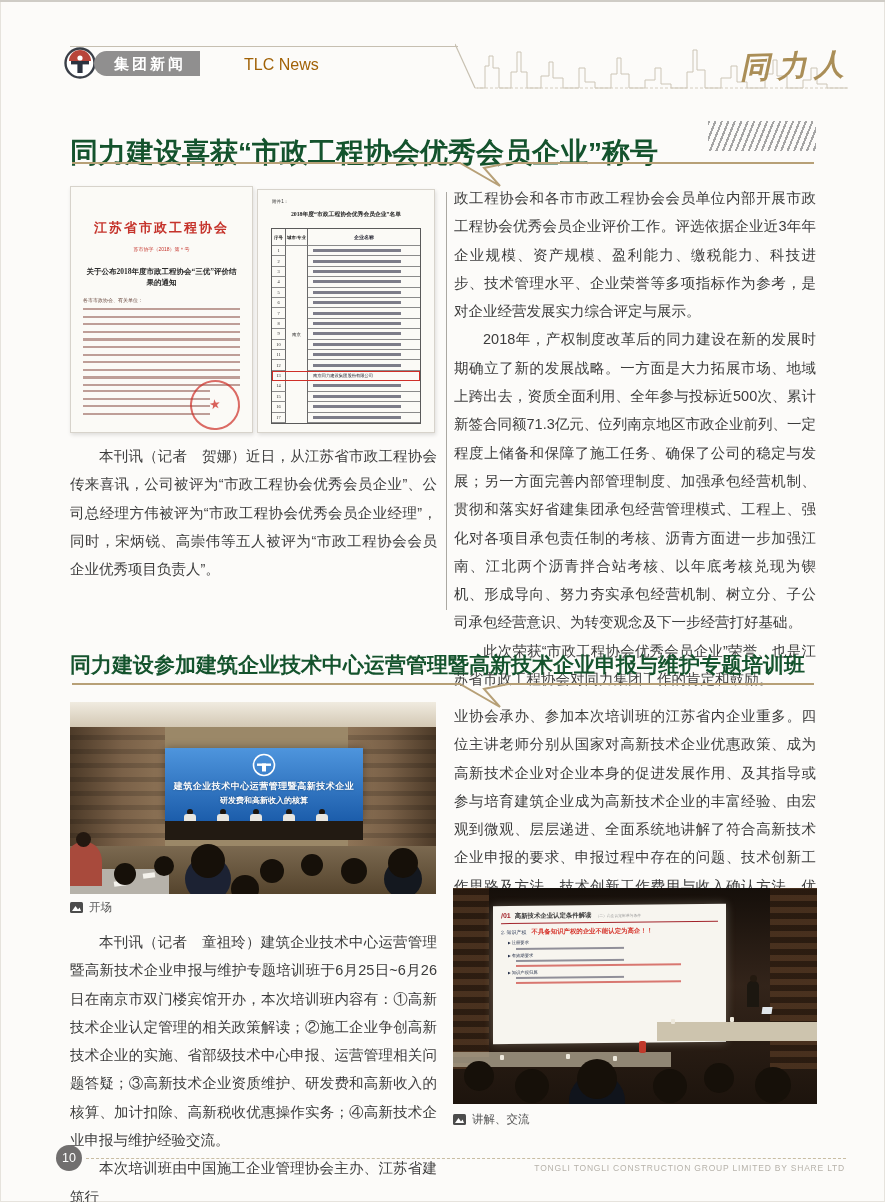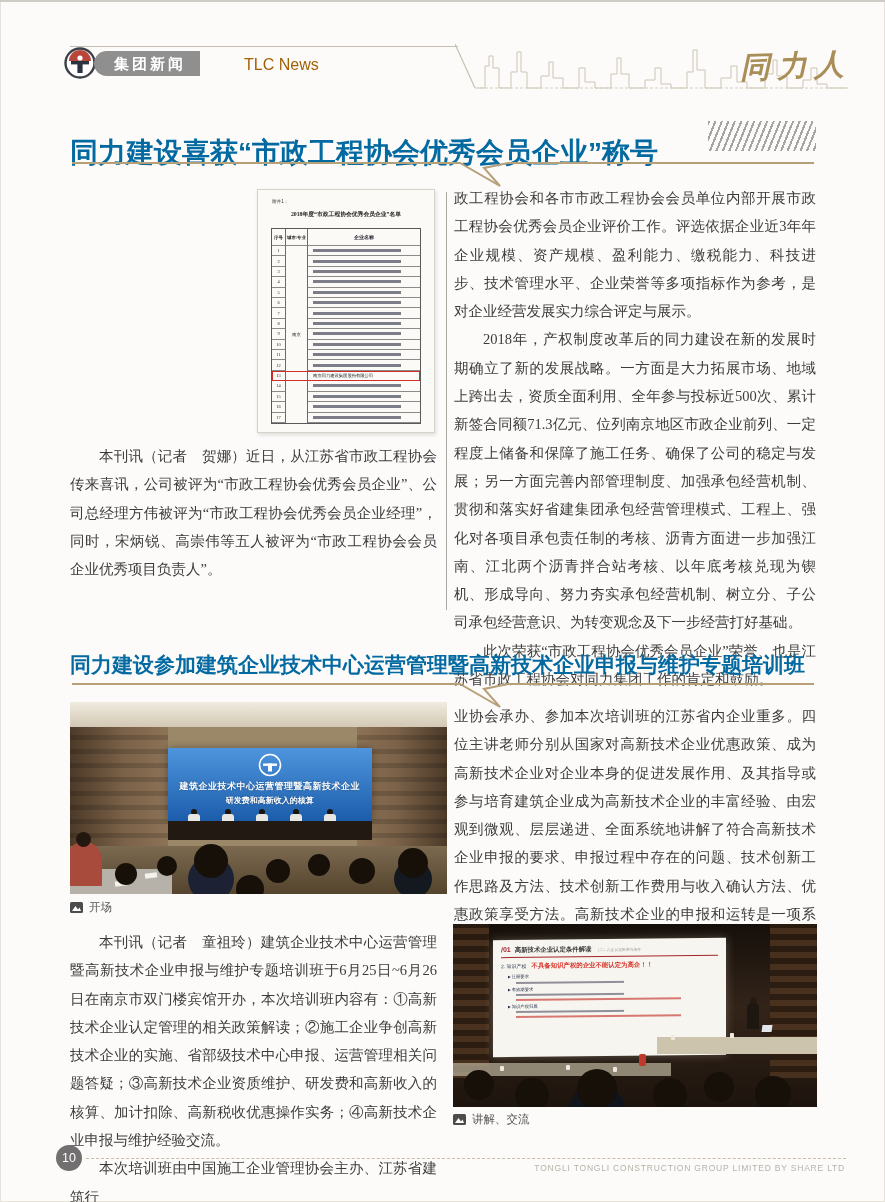--- a/index.html
+++ b/index.html
@@ -14,34 +14,34 @@
          background:#908f8f;color:#fff;font-weight:bold;font-size:15px;letter-spacing:3px;
          border-radius:13px 0 0 13px;}
   .badge::after{content:'';position:absolute;right:-9px;top:0;width:20px;height:100%;background:#908f8f;
          transform:skewX(-20deg);border-radius:0 3px 3px 0;z-index:-1;}
   .tlc{position:absolute;left:244px;top:56px;font-size:16px;color:#a16207;}
   .masthead{position:absolute;left:740px;top:46px;font-size:30px;font-weight:bold;color:#aa8e57;
          font-family:"DejaVu Serif","Liberation Serif",serif;font-style:italic;letter-spacing:7px;
          transform:rotate(-2deg);}
 
   
-  .a-title{position:absolute;left:70px;color:#0369a1;font-weight:bold;white-space:nowrap;
+  .a-title{position:absolute;left:70px;color:#14532d;font-weight:bold;white-space:nowrap;
            font-family:"Liberation Sans",sans-serif;}
   #a1-title{top:115px;font-size:28px;}
   #a2-title{top:637px;font-size:21px;}
   .hatch{position:absolute;left:708px;top:121px;width:108px;height:30px;
          background:repeating-linear-gradient(112deg,#8f8f8f 0,#8f8f8f 2px,transparent 2px,transparent 6px);
          opacity:.8;}
   .rule{position:absolute;left:70px;width:746px;height:32px;}
   #rule1{top:159px;} #rule2{top:680px;}
 
   
   .textblock{position:absolute;}
   .textblock p{margin:0;font-size:14.5px;line-height:28.3px;color:#3c3c3c;text-align:justify;
-               font-family:Liberation Serif, serif;}
+               font-family:Liberation Sans, sans-serif;}
   .indent{text-indent:2em;}
   #a1-left-text{left:70px;top:442px;width:367px;}
   #a1-right-text{left:454px;top:184px;width:362px;}
   #a2-left-text{left:70px;top:928px;width:367px;}
   #a2-right-text{left:454px;top:702px;width:362px;}
   .vrule{position:absolute;left:446px;top:192px;width:1px;height:418px;background:#aba8a2;}
 
   
   .doc{position:absolute;background:#fbfaf6;border:1px solid #d7d3cb;box-shadow:1px 2px 4px rgba(0,0,0,.12);
        box-sizing:border-box;overflow:hidden;}
@@ -78,21 +78,21 @@
         text-align:center;font-size:4.4px;color:#1f1f1f;line-height:5px;}
   .thead .c-city{border-bottom:.5px solid #8a8a8a;}
   .c-name{flex:1;display:flex;align-items:center;justify-content:flex-start;padding-left:5px;
         border-bottom:.5px solid #8a8a8a;font-size:4.3px;color:#1c1c2a;}
   .thead .c-name{justify-content:center;padding-left:0;font-size:5px;}
   .blurbar{display:block;width:82%;height:3px;background:rgba(35,35,58,.58);filter:blur(.35px);}
   .trow.hl{outline:1.6px solid #cf2f28;outline-offset:-1px;z-index:2;}
 
   
   .photo{position:absolute;overflow:hidden;}
-  #photo1{left:70px;top:702px;width:366px;height:192px;background:#6d28d9;padding-left:11px;}
+  #photo1{left:70px;top:702px;width:366px;height:192px;background:#6d28d9;}
   .p1-ceiling{position:absolute;left:0;top:0;width:100%;height:13%;background:linear-gradient(#f0ebe0,#d3c8b4);}
   .p1-back{position:absolute;left:25%;top:13%;width:52%;height:62%;background:#9b8868;}
   .p1-wallL{position:absolute;left:0;top:13%;width:26%;height:65%;
       background:linear-gradient(90deg,#4c3a28,#7a6148 55%,#8d7356),
                  repeating-linear-gradient(0deg,rgba(0,0,0,.15) 0 5px,transparent 5px 14px);
       background-blend-mode:multiply;}
   .p1-wallR{position:absolute;right:0;top:13%;width:24%;height:65%;
       background:linear-gradient(270deg,#4c3a28,#7a6148 55%,#8d7356),
                  repeating-linear-gradient(0deg,rgba(0,0,0,.15) 0 5px,transparent 5px 14px);
       background-blend-mode:multiply;}
@@ -116,21 +116,21 @@
   .p1-red::before{content:'';position:absolute;left:10px;top:-10px;width:15px;height:15px;border-radius:50%;background:#231810;}
   .p1h1{left:12%;top:84%;width:22px;height:22px;}
   .p1h2{left:23%;top:80%;width:20px;height:20px;}
   .p1h3{left:33%;top:74%;width:34px;height:34px;box-shadow:0 18px 0 6px #1c2233;}
   .p1h4{left:52%;top:82%;width:24px;height:24px;}
   .p1h5{left:63%;top:79%;width:22px;height:22px;}
   .p1h6{left:74%;top:81%;width:26px;height:26px;}
   .p1h7{left:87%;top:76%;width:30px;height:30px;box-shadow:0 16px 0 4px #14181f;}
   .p1h8{left:44%;top:90%;width:28px;height:28px;}
 
-  #photo2{left:453px;top:924px;width:364px;height:183px;background:linear-gradient(180deg,#150f0a,#33241a 45%,#1d140d);}
+  #photo2{left:453px;top:888px;width:364px;height:216px;background:linear-gradient(180deg,#150f0a,#33241a 45%,#1d140d);}
   .p2-wallL{position:absolute;left:0;top:0;width:10%;height:84%;
        background:repeating-linear-gradient(0deg,#4e3420 0 6px,#2c1c10 6px 12px);opacity:.85;}
   .p2-wallR{position:absolute;right:0;top:0;width:13%;height:84%;
        background:repeating-linear-gradient(0deg,#4e3420 0 6px,#2c1c10 6px 12px);opacity:.85;}
   .p2-slide{position:absolute;left:11%;top:8%;width:64%;height:64%;background:#f7f5ef;
        transform:skewY(-.6deg);padding:6px 8px;box-sizing:border-box;box-shadow:0 0 10px rgba(255,250,230,.25);}
   .s-head{display:flex;align-items:baseline;gap:4px;border-bottom:1.3px solid #a2232a;padding-bottom:2px;}
   .s-num{color:#a2232a;font-weight:bold;font-size:7px;}
   .s-title{color:#3a3a3a;font-weight:bold;font-size:6.4px;}
   .s-sub{color:#999;font-size:3.8px;}
@@ -188,20 +188,29 @@
   <div class="badge"><span>集团新闻</span></div>
   <div class="tlc">TLC News</div>
   <div class="masthead">同力人</div>
 
   <h1 class="a-title" id="a1-title">同力建设喜获“市政工程协会优秀会员企业”称号</h1>
   <div class="hatch"></div>
   <svg class="rule" id="rule1" viewBox="0 0 746 32" preserveAspectRatio="none">
     <path d="M2,4 H390 L430,27 L414,9 L438,4 H744" stroke="#b7a077" stroke-width="2" fill="none"></path>
   </svg>
 
+  <div class="doc" id="letter-doc">
+    <div class="letter-org">江苏省市政工程协会</div>
+    <div class="letter-no">苏市协字（2018）第＊号</div>
+    <div class="letter-title">关于公布2018年度市政工程协会“三优”评价结果的通知</div>
+    <div class="letter-salut">各市市政协会、有关单位：</div>
+    <div class="letter-body"></div>
+    <div class="letter-body2"></div>
+    <div class="seal"></div>
+  </div>
 
   <div class="doc" id="table-doc">
     <div class="tdoc-att">附件1：</div>
     <div class="tdoc-title">2018年度“市政工程协会优秀会员企业”名单</div>
     <div class="ttable">
       <div class="trow thead">
         <div class="c-no">序号</div>
         <div class="c-city">城市/专业</div>
         <div class="c-name">企业名称</div>
       </div>

